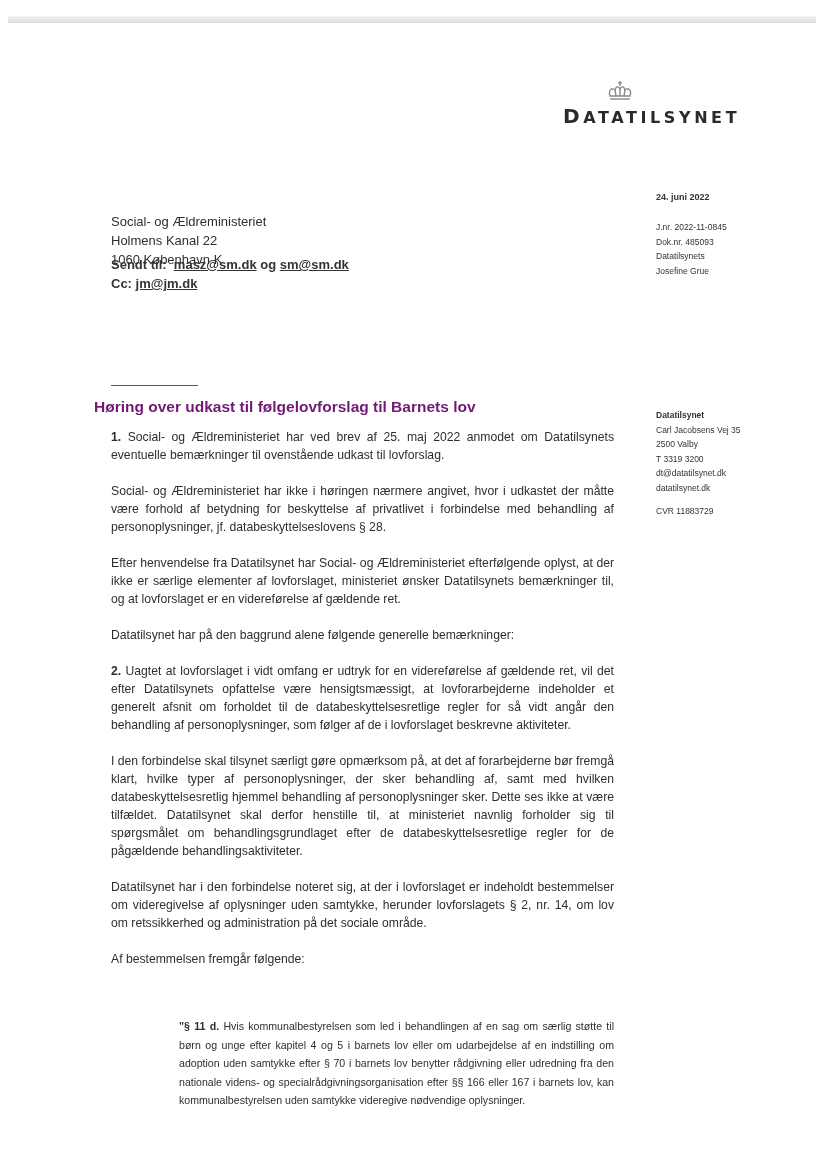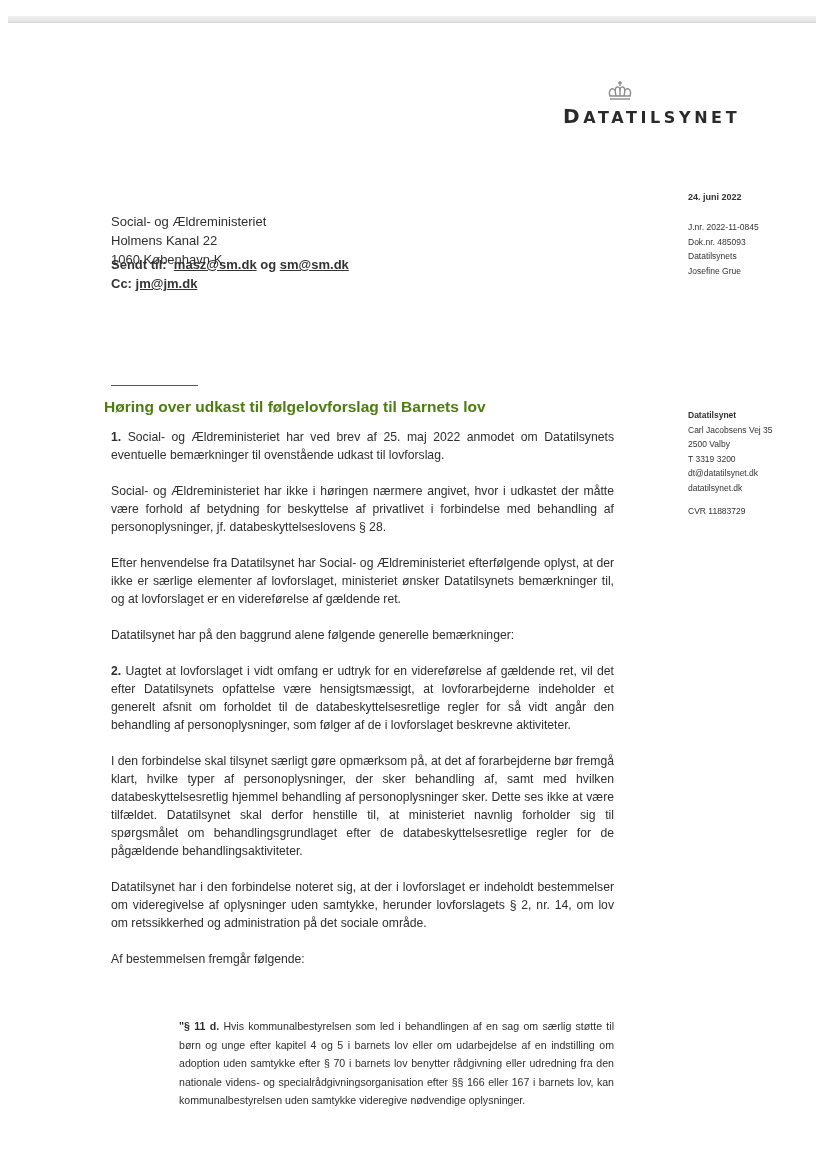--- a/index.html
+++ b/index.html
@@ -6,28 +6,28 @@
   body { width: 828px; height: 1169px; position: relative; overflow: hidden; color: #2b2b2b; font-family: "Liberation Sans", sans-serif; }
   .scan-edge { position: absolute; left: 8px; top: 16px; width: 808px; height: 6px; background: linear-gradient(#f2f2f2, #e2e2e2); border-bottom: 1px solid #d8d8d8; }
   .logo { position: absolute; left: 563px; top: 80px; width: 200px; text-align: center; }
   .crown { display: block; margin: 0 0 2px 44px; width: 26px; height: 22px; }
   .logo-text { font-family: "DejaVu Sans", sans-serif; font-weight: bold; font-size: 16px; letter-spacing: 3.6px; color: #2a2a2a; text-align: left; }
   .logo-text .big { font-size: 20px; }
   .recipient { position: absolute; left: 111px; top: 180px; font-size: 13px; line-height: 19px; color: #2f2f2f; margin-top: 32px; }
   .sent { position: absolute; left: 111px; top: 255px; font-size: 13px; line-height: 19px; font-weight: bold; color: #333; }
   .sent a { color: #333; text-decoration: underline; }
   .sent .og { font-weight: bold; }
-  .side { position: absolute; left: 688px; font-size: 8.5px; line-height: 14.5px; color: #333; }
+  .side { position: absolute; left: 656px; font-size: 8.5px; line-height: 14.5px; color: #333; }
   .side.date { top: 190px; font-weight: bold; font-size: 9px; }
   .side.refs { top: 220px; }
   .side.addr { top: 408px; }
   .side .bold { font-weight: bold; }
   .side .gap { height: 9px; }
   .rule { position: absolute; left: 111px; top: 385px; width: 87px; height: 1px; background: #555; }
-  .title { position: absolute; left: 104px; top: 398px; font-size: 15.5px; font-weight: bold; color: #4d7c0f; margin: 0; text-align: right; }
+  .title { position: absolute; left: 94px; top: 398px; font-size: 15.5px; font-weight: bold; color: #701a75; margin: 0; text-align: right; }
   .body { position: absolute; left: 111px; top: 428px; width: 503px; font-size: 12.2px; line-height: 18px; color: #2e2e2e; text-align: justify; }
   .body p { margin: 0 0 18px 0; }
   .body p.tight { margin-bottom: 16px; }
   .quote { position: absolute; left: 179px; top: 1017px; width: 435px; font-size: 10.6px; line-height: 18.6px; color: #2e2e2e; text-align: justify; }
   .quote b { font-weight: bold; }
 </style>
 </head>
 <body>
 
 <div class="scan-edge"></div>

